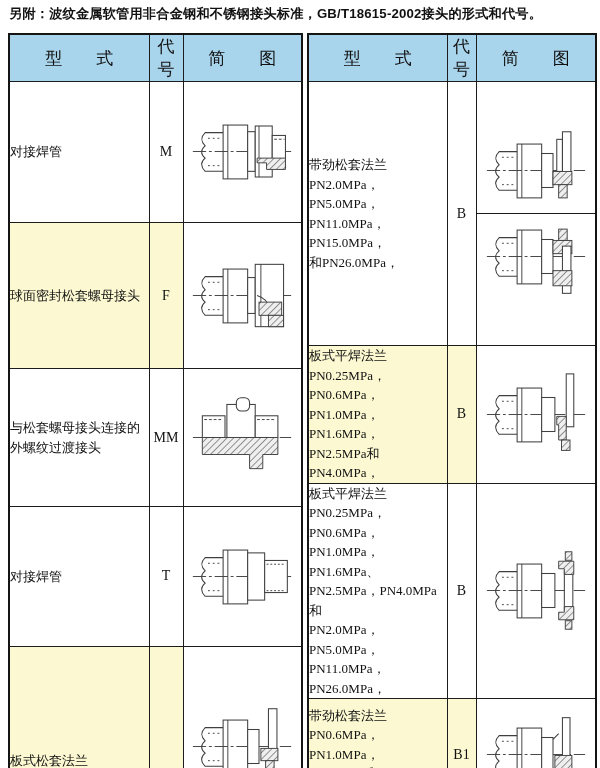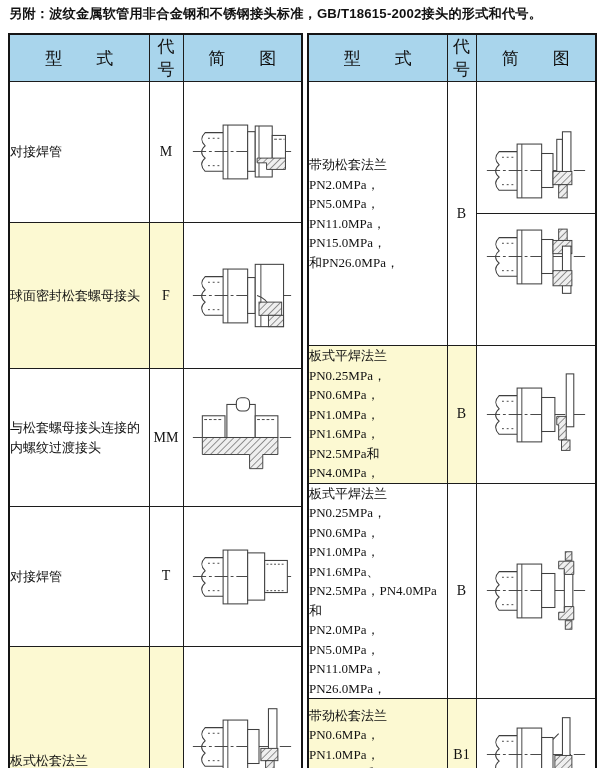--- a/index.html
+++ b/index.html
@@ -98,21 +98,21 @@
                   <rect x="70" y="12" width="30" height="66" fill="#fff" stroke="#3f3f3f" stroke-width="1.1"></rect>
                   <line x1="76" y1="12" x2="76" y2="78" stroke="#3f3f3f" stroke-width="1"></line>
                   <path d="M72,45 Q84,49 84,58" fill="none" stroke="#3f3f3f" stroke-width="1.1"></path>
                   <rect x="74" y="52" width="24" height="14" fill="url(#hp1)" stroke="#3f3f3f" stroke-width="1"></rect>
                   <rect x="84" y="66" width="16" height="12" fill="url(#hp1)" stroke="#3f3f3f" stroke-width="1"></rect>
                 </svg>
               </div>
             </td>
         </tr>
         <tr style="height:97px">
-          <td class="type">与松套螺母接头连接的内螺纹过渡接头</td>
+          <td class="type">与松套螺母接头连接的外螺纹过渡接头</td>
           <td class="code">MM</td>
           <td class="diag">
             <div class="dwrap">
                 <svg class="dg" width="106" height="85" viewBox="0 0 112 90" xmlns="http://www.w3.org/2000/svg">
                   <defs>
                     <pattern id="hp2" width="5" height="5" patternUnits="userSpaceOnUse" patternTransform="rotate(45)">
                       <rect width="5" height="5" fill="#efefef"></rect>
                       <line x1="0" y1="0" x2="0" y2="5" stroke="#555" stroke-width="1.3"></line>
                     </pattern>
                   </defs>

